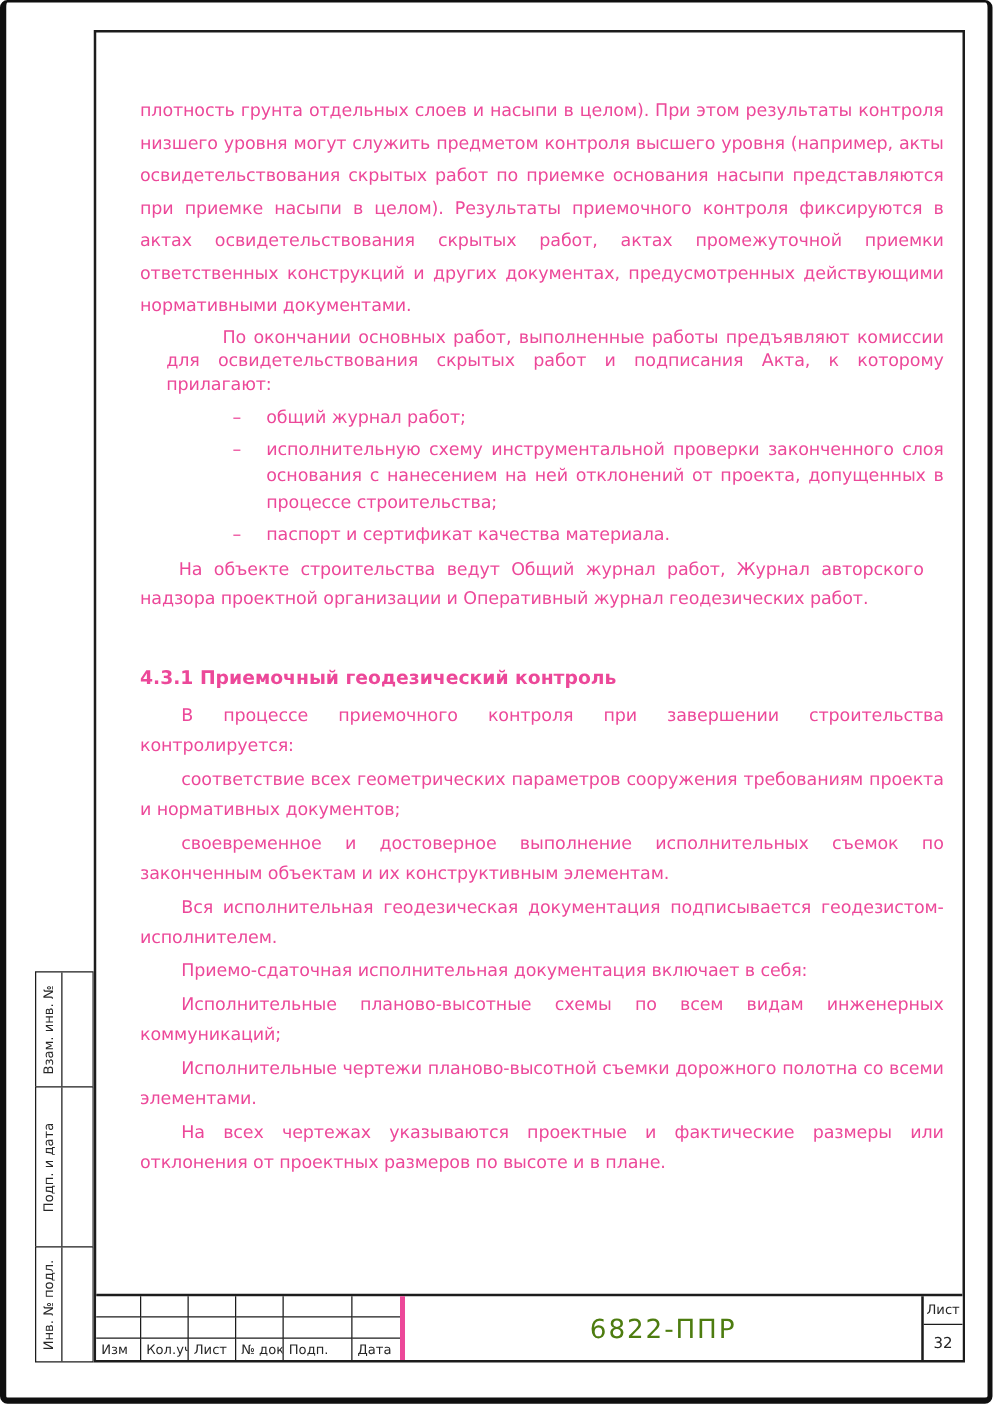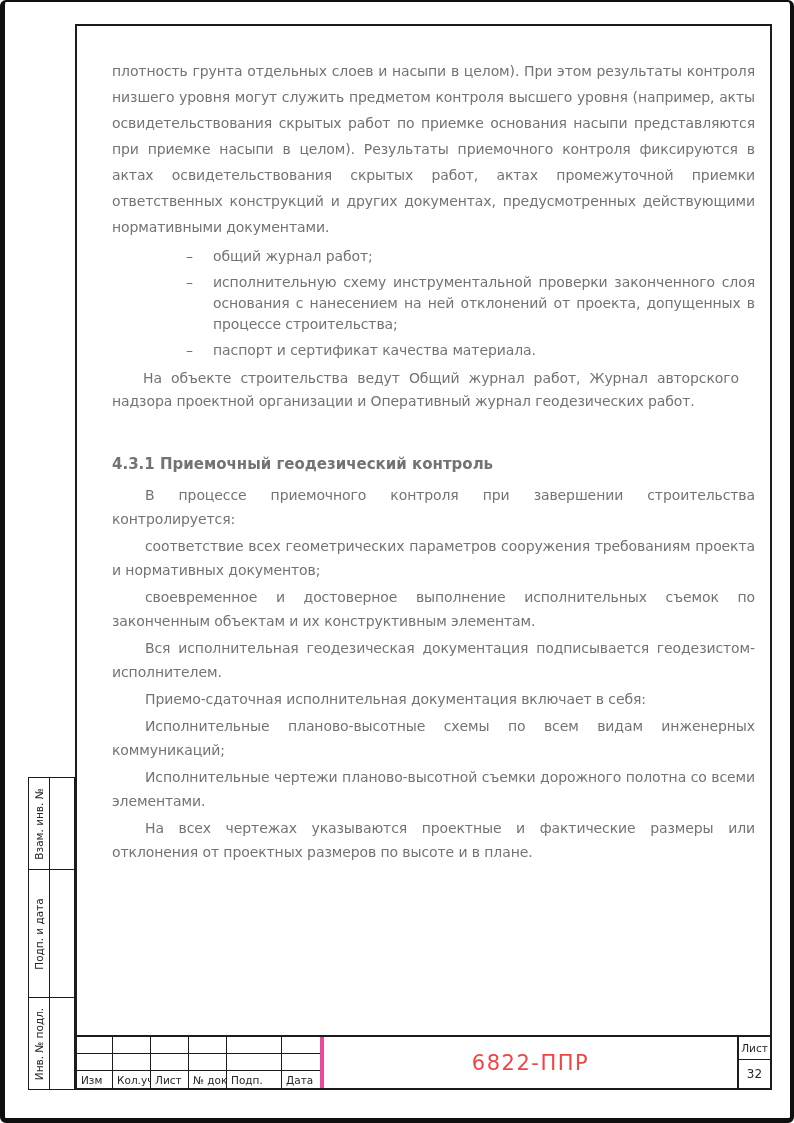--- a/index.html
+++ b/index.html
@@ -13,22 +13,22 @@
     border-left:5px solid #0f0f0f;border-right:4px solid #0f0f0f;
     border-top:2px solid #0f0f0f;border-bottom:5px solid #0f0f0f;
     border-radius:6px;z-index:5;
   }
   .frame{
     position:absolute;left:75px;top:24px;width:697px;height:1066px;
     border:2px solid #1c1c1c;box-sizing:border-box;background:#fff;
   }
   
   .content{
-    position:absolute;left:35px;top:32px;width:643px;
-    font-size:14px;letter-spacing:-0.1px;color:#737373;
+    position:absolute;left:35px;top:50px;width:643px;
+    font-size:14px;letter-spacing:-0.1px;color:#ec4899;
   }
   .p-cont{margin:0;text-align:justify;line-height:26px;text-indent:0;}
   .p-deep{margin:3px 0 2px 21px;text-indent:45px;line-height:19px;text-align:justify;}
   .list{margin:6px 0 2px 74px;}
   .li{display:flex;line-height:21px;margin:5px 0;}
   .li .dash{width:27px;flex:none;}
   .li .txt{flex:1;text-align:justify;}
   .p-after{margin:6px 16px 2px 0;text-indent:31px;line-height:23px;text-align:justify;}
   .heading{font-size:15px;font-weight:bold;margin:42px 0 10px 0;letter-spacing:0;}
   .p-std{margin:3px 0;text-indent:33px;line-height:24px;text-align:justify;}
@@ -38,21 +38,21 @@
     position:absolute;left:0;top:0;bottom:0;width:247px;border-right:4px solid #ec4899;box-sizing:border-box;
     display:grid;grid-template-columns:36px 38px 38px 38px 55px 1fr;grid-template-rows:1fr 1fr 1fr;
   }
   .st-c{border-right:1.4px solid #1c1c1c;border-bottom:1.4px solid #1c1c1c;}
   .st-c.lc{border-right:none;}
   .st-c.lr{border-bottom:none;}
   .st-c.label{display:flex;align-items:center;padding-left:4px;font-size:10.5px;box-sizing:border-box;white-space:nowrap;overflow:hidden;}
   .st-code{
     position:absolute;left:247px;right:33px;top:0;bottom:0;
     display:flex;align-items:center;justify-content:center;
-    font-size:21px;letter-spacing:1.5px;color:#ef4444;
+    font-size:21px;letter-spacing:1.5px;color:#4d7c0f;
   }
   .st-sheet{position:absolute;right:0;top:0;bottom:0;width:33px;border-left:2px solid #1c1c1c;box-sizing:border-box;display:flex;flex-direction:column;}
   .st-sheet-label{height:22px;border-bottom:1.4px solid #1c1c1c;display:flex;align-items:center;justify-content:center;font-size:10.5px;}
   .st-sheet-num{flex:1;display:flex;align-items:center;justify-content:center;font-size:12px;}
   
   .side-cell{position:absolute;left:28px;width:47px;border:1.5px solid #1c1c1c;box-sizing:border-box;background:#fff;}
   .side-a{top:777px;height:94px;}
   .side-b{top:869px;height:130px;}
   .side-c{top:997px;height:93px;}
   .side-label{position:absolute;left:0;top:0;bottom:0;width:20px;border-right:1.5px solid #1c1c1c;}
@@ -80,20 +80,21 @@
 <div class="side-cell side-c">
   <div class="side-label">
     <span class="v-text">Инв. № подл.</span>
   </div>
 </div>
 
 <div class="frame">
 
   <div class="content">
     <p class="p-cont">плотность грунта отдельных слоев и насыпи в целом). При этом результаты контроля низшего уровня могут служить предметом контроля высшего уровня (например, акты освидетельствования скрытых работ по приемке основания насыпи представляются при приемке насыпи в целом). Результаты приемочного контроля фиксируются в актах освидетельствования скрытых работ, актах промежуточной приемки ответственных конструкций и других документах, предусмотренных действующими нормативными документами.</p>
+    <p class="p-deep">По окончании основных работ, выполненные работы предъявляют комиссии для освидетельствования скрытых работ и подписания Акта, к которому прилагают:</p>
 
     <div class="list">
       <div class="li">
         <span class="dash">–</span>
         <span class="txt">общий журнал работ;</span>
       </div>
       <div class="li">
         <span class="dash">–</span>
         <span class="txt">исполнительную схему инструментальной проверки законченного слоя основания с нанесением на ней отклонений от проекта, допущенных в процессе строительства;</span>
       </div>

